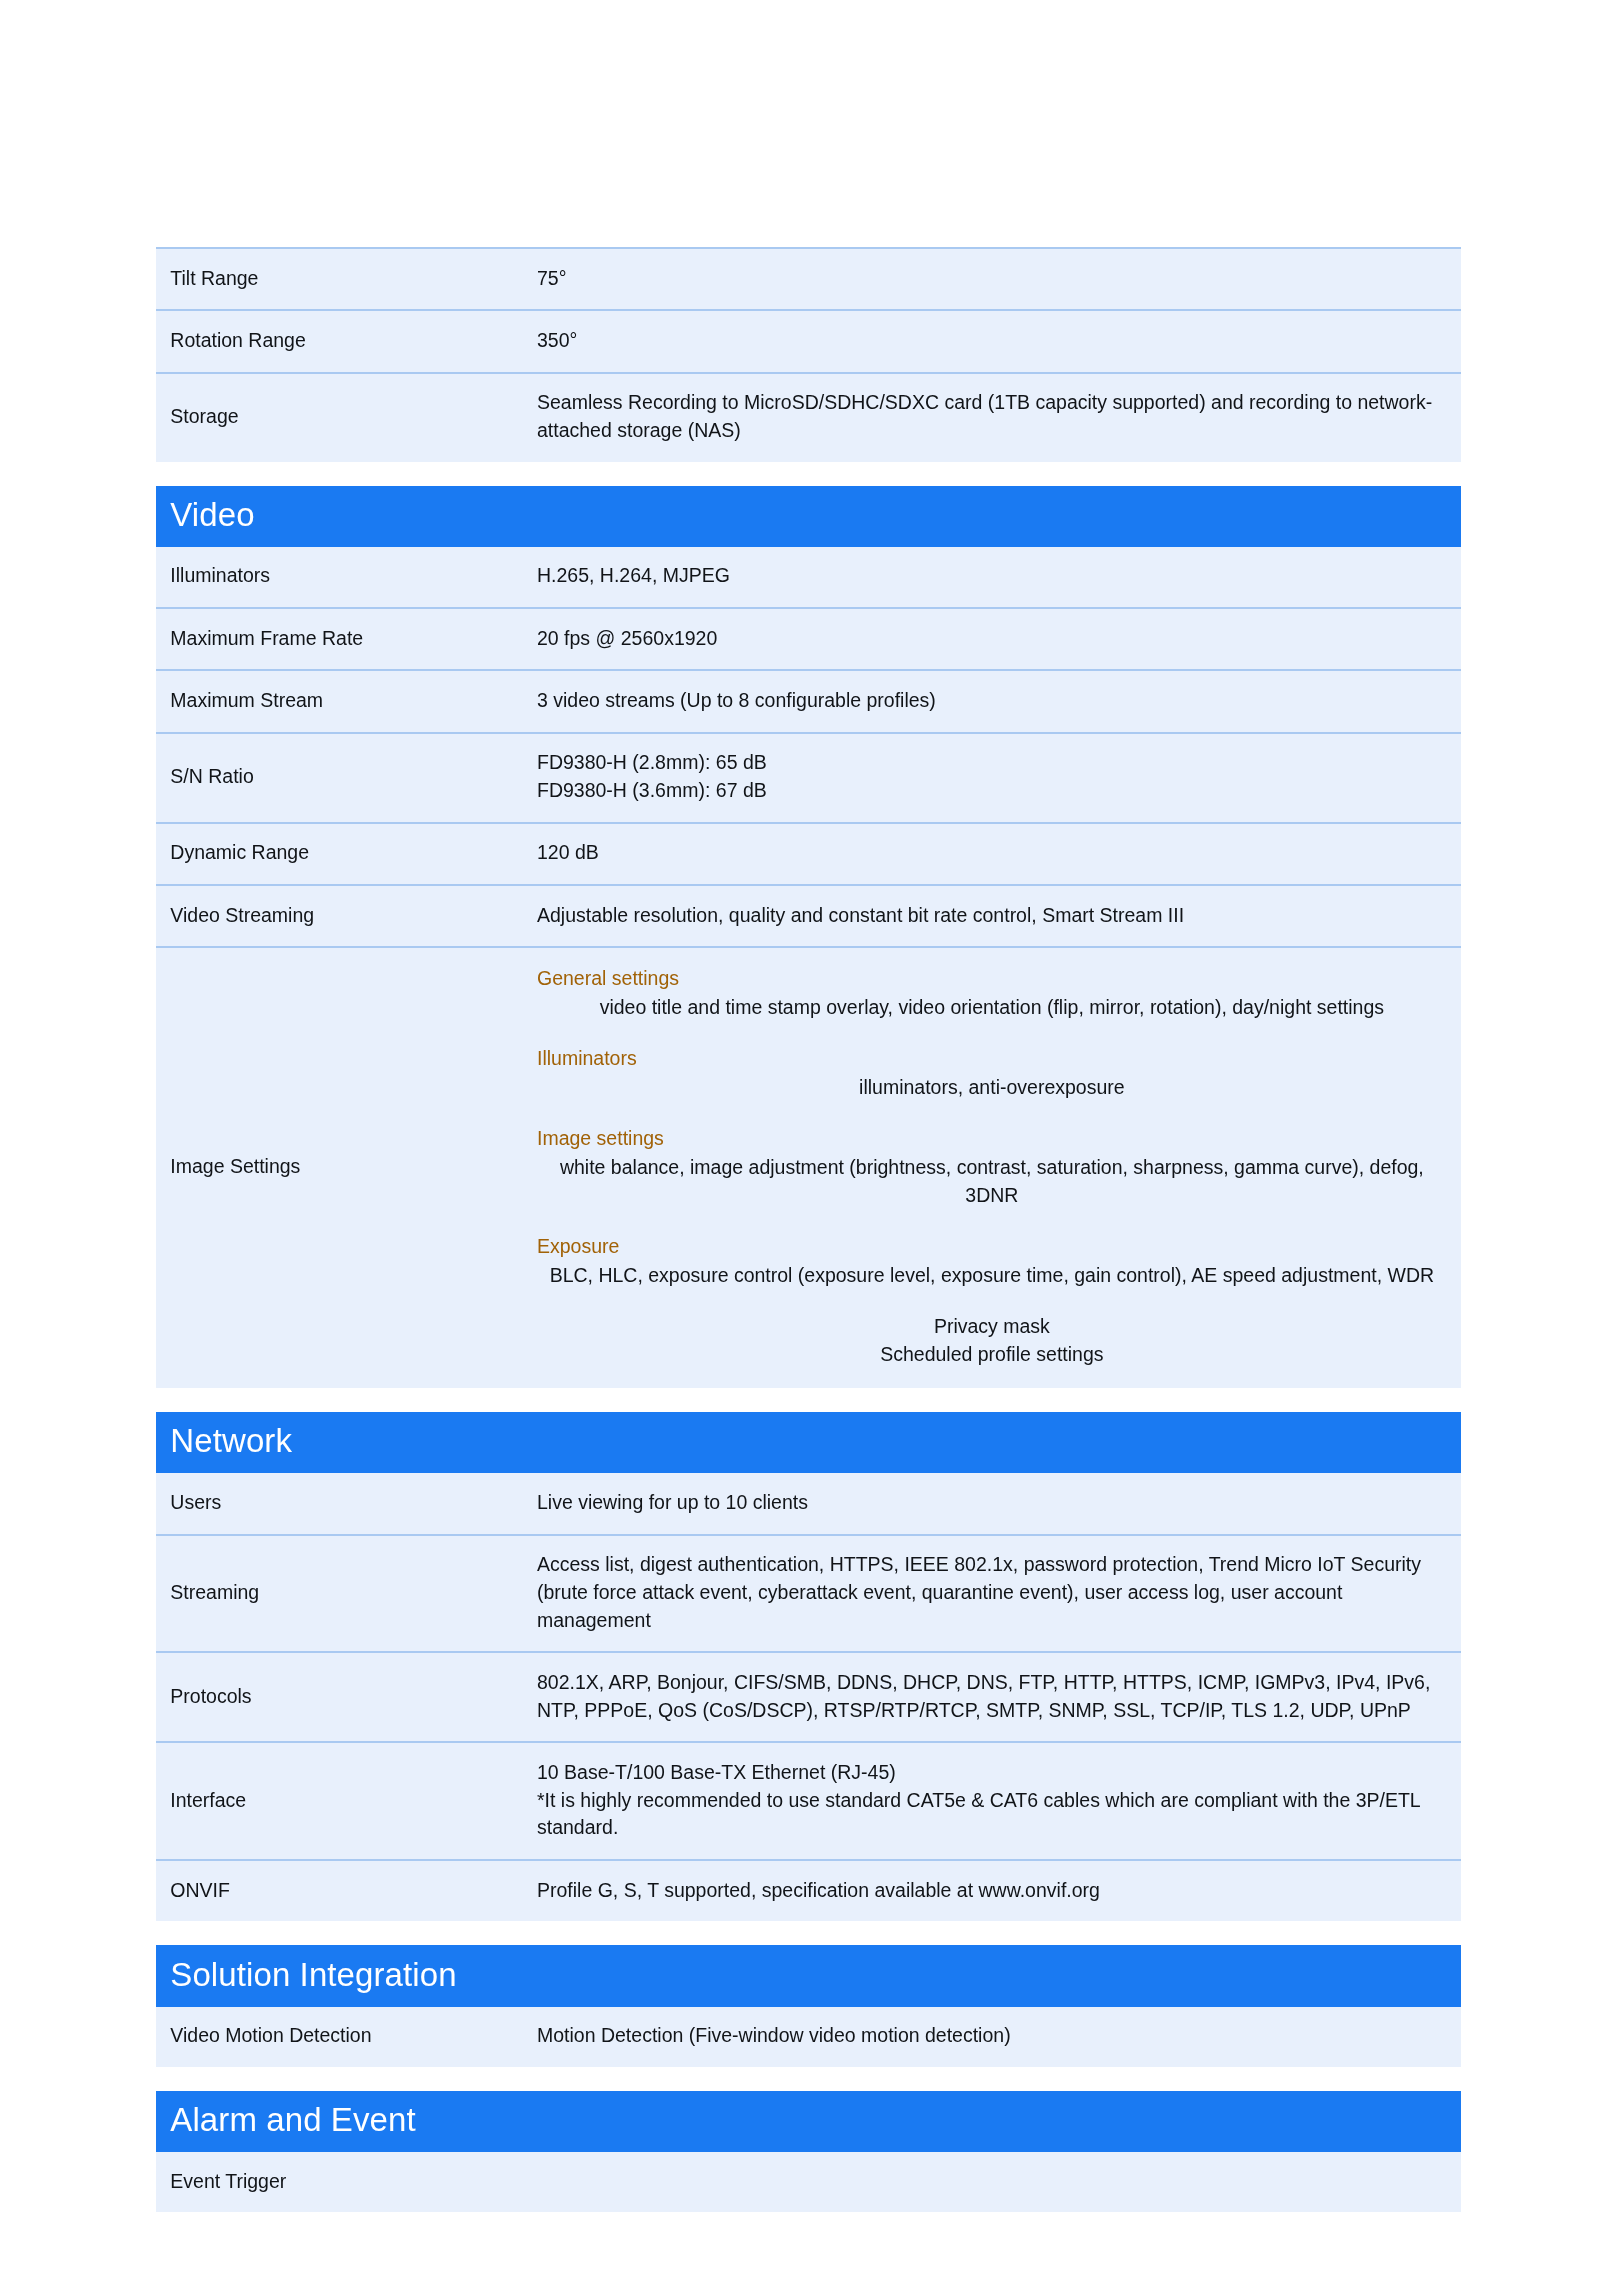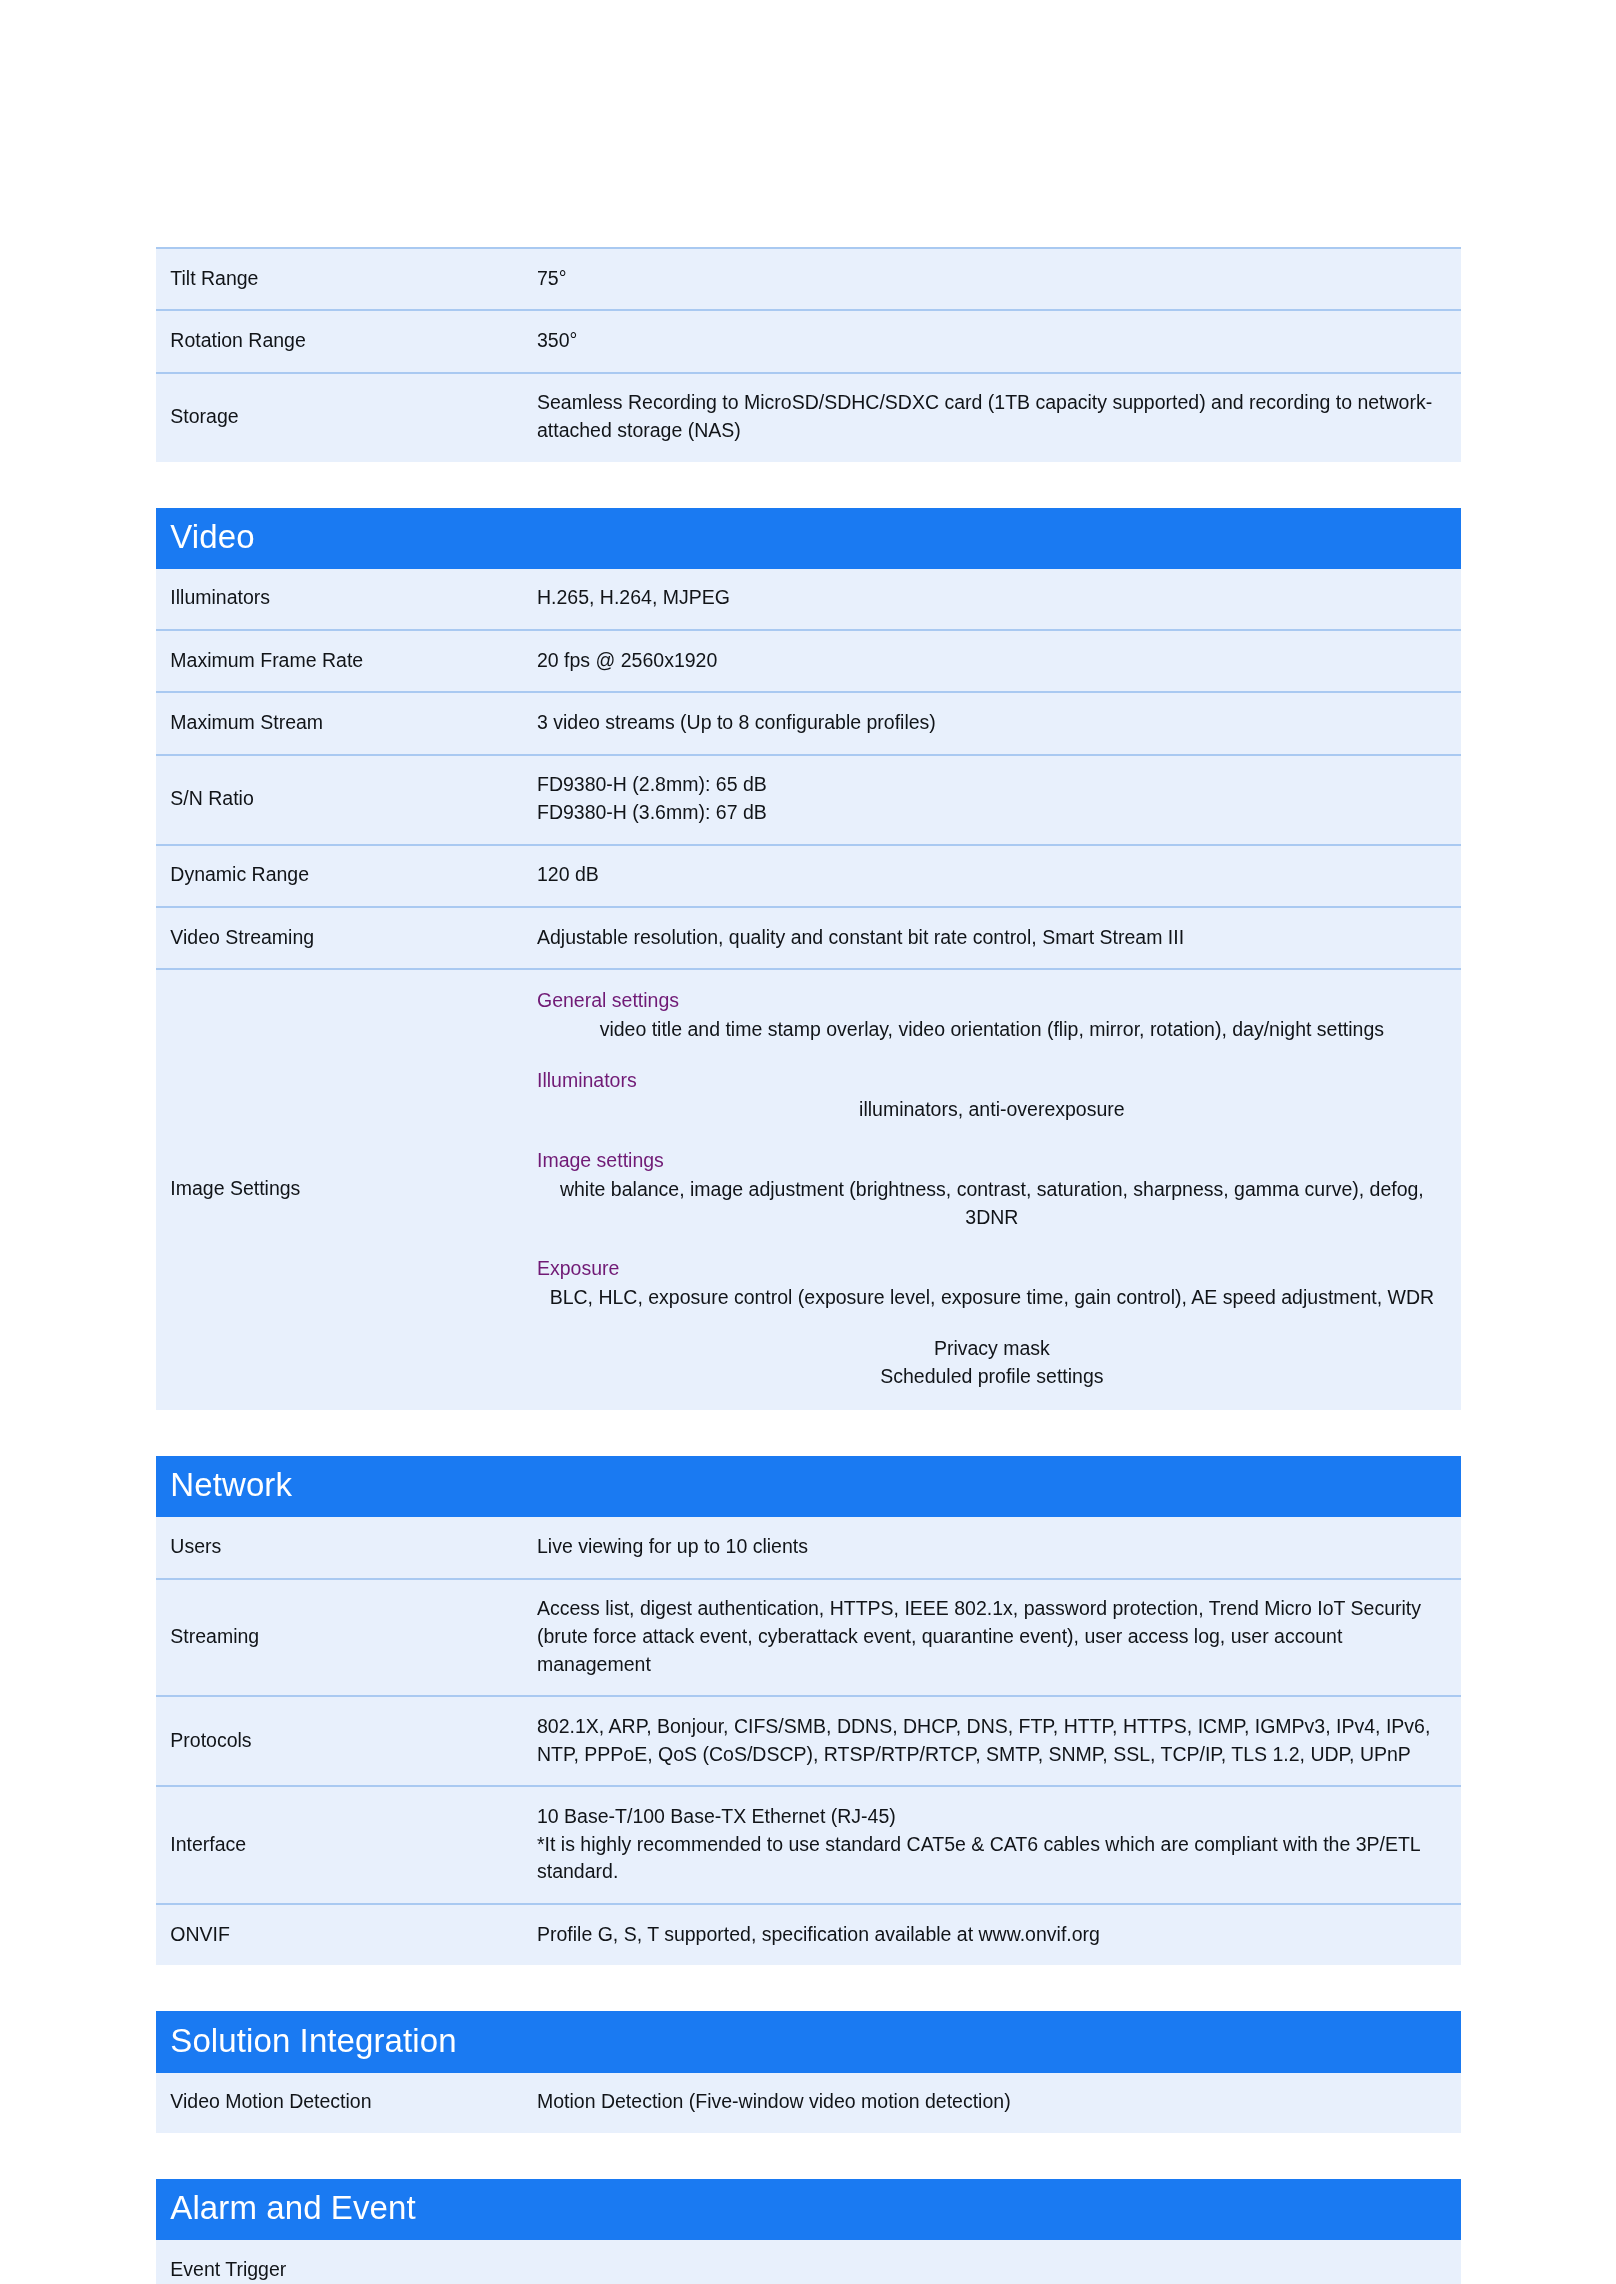--- a/index.html
+++ b/index.html
@@ -75,28 +75,28 @@
     border-top: none;
   }
   .spec-row > td.label-cell {
     padding-right: 6.5px;
     color: #111418;
   }
   .spec-row > td.value-cell {
     padding-left: 0;
   }
 
-  .table-block { margin-bottom: 46px; }
+  .table-block { margin-bottom: 24px; }
   .table-block:last-child { margin-bottom: 0; }
 
   
   .spec-row.tall > td { padding-top: 17px; padding-bottom: 19.5px; }
 
   .sub-head {
-    color: #701a75;
+    color: #a16207;
     display: block;
     margin: 0 0 1.3px 0;
   }
   .sub-body {
     display: block;
     color: #111418;
     text-align: center;
   }
   .block-gap {
     display: block;

